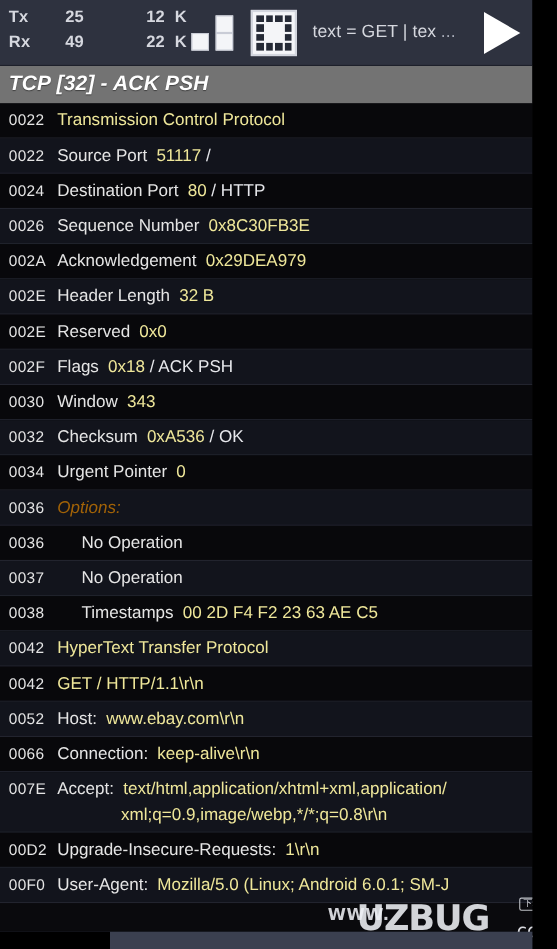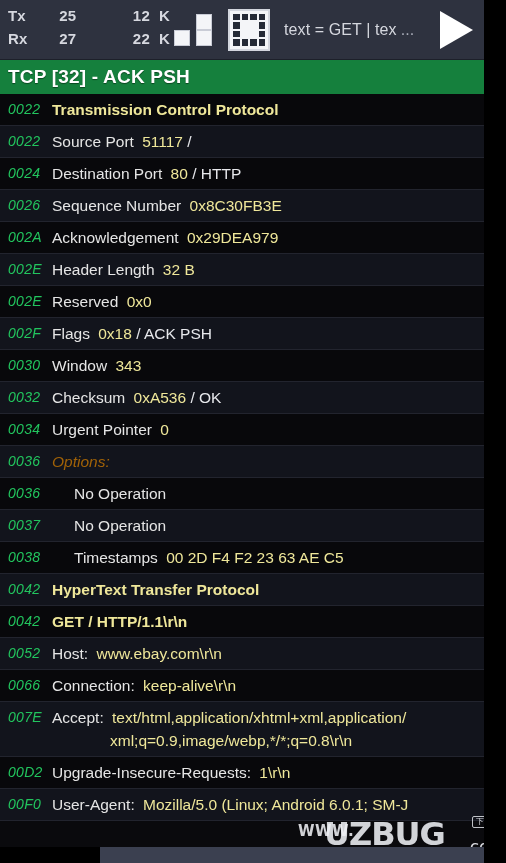--- a/index.html
+++ b/index.html
@@ -120,50 +120,49 @@
     height: 34px;
     display: flex;
     align-items: center;
     padding-left: 8px;
     font-size: 19px;
     font-weight: bold;
     letter-spacing: 0.2px;
     color: #f0f1f4;
     text-shadow: 0 1px 1px rgba(0,0,0,.8);
   }
-  .proto-head.gray { background: #15803d; color: #ffffff;
-                     text-shadow: 0 1px 1px rgba(0,0,0,.45); }
+  .proto-head.gray { background: #737373; color: #ffffff;
+                     text-shadow: 0 1px 1px rgba(0,0,0,.45); font-style: italic; }
   .proto-head.dark { background: #191c26; }
 
   .row {
     display: flex;
     align-items: flex-start;
     min-height: 31px;
     padding: 4px 4px 4px 0;
     border-bottom: 1px solid #22242e;
     background: #08080b;
     font-size: 15.5px;
     line-height: 23px;
   }
   .row.alt { background: #12141c; }
 
   .offset {
     flex: none;
     width: 52px;
     padding-left: 8px;
-    color: #22c55e;
+    color: #e5e5e5;
     font-size: 14px;
     letter-spacing: 0.3px;
-    font-style: italic;
   }
 
   .body { flex: 1; padding-right: 4px; }
 
   .fname  { color: #e5e5e5; }
-  .fname.pale { color: #efe79a; font-weight: bold; }
+  .fname.pale { color: #efe79a; }
   .fname.white { color: #a16207; font-style: italic; }
   .fval   { color: #efe79a; padding-left: 4px; }
   .fsuffix{ color: #e7e8ec; }
   .indent { padding-left: 22px; }
 
   .wrap2 { display: block; padding-left: 58px; text-indent: 0; }
 
   
   .watermark {
     position: absolute;
@@ -226,21 +225,21 @@
 
     <div class="stats">
       <div class="stat-row">
         <span class="stat-label">Tx</span>
         <span class="stat-count">25</span>
         <span class="stat-bytes">12</span>
         <span class="stat-unit">K</span>
       </div>
       <div class="stat-row">
         <span class="stat-label">Rx</span>
-        <span class="stat-count">27</span>
+        <span class="stat-count">49</span>
         <span class="stat-bytes">22</span>
         <span class="stat-unit">K</span>
       </div>
     </div>
 
     <div class="icon-squares">
       <i class="sq-tr"></i>
         <i class="sq-bl"></i>
         <i class="sq-br"></i>
     </div>

